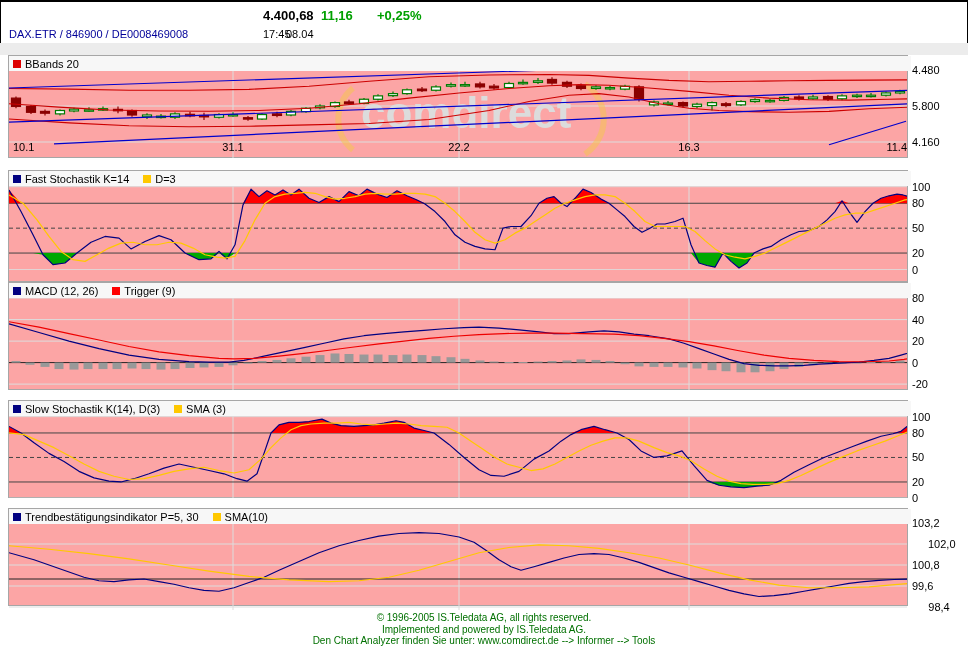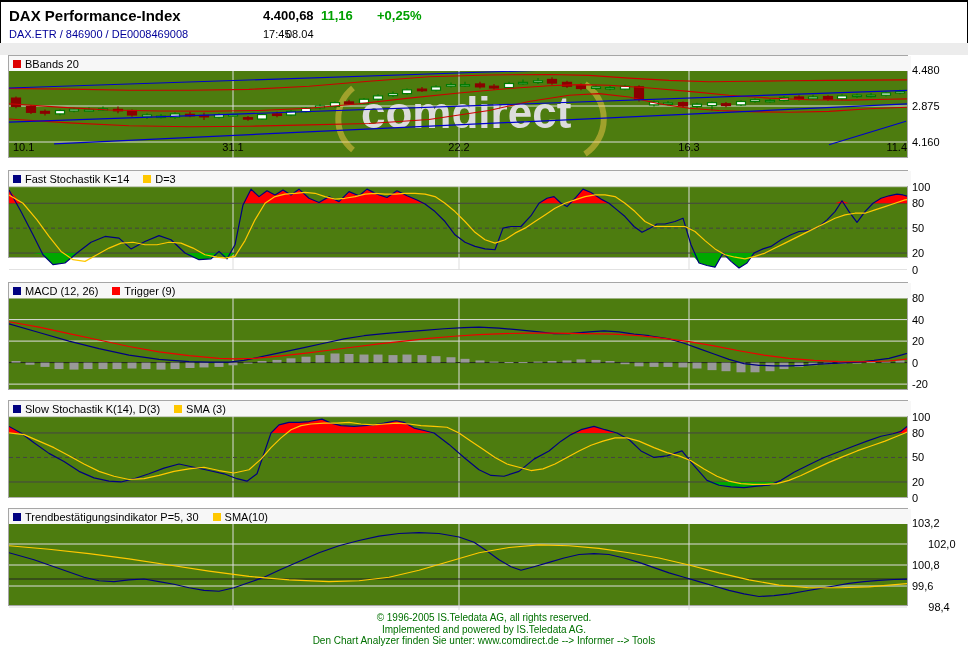--- a/index.html
+++ b/index.html
@@ -7,36 +7,35 @@
   .header{position:absolute;top:0;left:0;width:966px;height:41px;background:#fff;
           border-top:2px solid #000;border-bottom:2px solid #000;border-left:1px solid #000;border-right:1px solid #000;}
   .hdr-title{position:absolute;left:8px;top:5px;font-size:15px;font-weight:bold;color:#000;}
   .hdr-price{position:absolute;left:262px;top:6px;font-size:13px;font-weight:bold;color:#000;}
   .hdr-chg{position:absolute;left:320px;top:6px;font-size:13px;font-weight:bold;color:#00a000;}
   .hdr-pct{position:absolute;left:376px;top:6px;font-size:13px;font-weight:bold;color:#00a000;}
   .hdr-inst{position:absolute;left:8px;top:26px;font-size:11px;color:#000099;}
   .hdr-time{position:absolute;left:262px;top:26px;font-size:11px;color:#000;}
   .hdr-date{position:absolute;left:285px;top:26px;font-size:11px;color:#000;text-align:center;}
   .subgap{position:absolute;left:0;top:43px;width:968px;height:12px;background:#ececec;}
-  .panel{position:absolute;left:8px;width:900px;background:#4d7c0f;border:1px solid #a6a6a6;box-sizing:border-box;}
+  .panel{position:absolute;left:8px;width:900px;background:#fca5a5;border:1px solid #a6a6a6;box-sizing:border-box;}
   .legend{position:absolute;left:0;top:0;width:100%;height:15px;display:flex;align-items:center;gap:14px;
           padding-left:4px;background:#f7f7f7;font-size:11px;color:#000;z-index:3;}
   .lgi{display:flex;align-items:center;gap:4px;}
   .sq{display:inline-block;width:8px;height:8px;}
   .panel svg{position:absolute;left:0;top:14px;}
   .tick{position:absolute;left:912px;width:54px;font-size:11px;color:#000;}
   .footer{position:absolute;top:612px;left:0;width:968px;text-align:center;font-size:10px;
           color:#007000;line-height:11.5px;}
 </style>
 </head>
 <body>
 
 <div id="stage">
   <div class="header">
-    <span class="hdr-title">DAX Performance-Index</span>
     <span class="hdr-price">4.400,68</span>
     <span class="hdr-chg">11,16</span>
     <span class="hdr-pct">+0,25%</span>
     <span class="hdr-inst">DAX.ETR  /  846900  /  DE0008469008</span>
     <span class="hdr-time">17:45</span>
     <span class="hdr-date">08.04</span>
   </div>
   <div class="subgap"></div>
 
   <div id="panels">
@@ -190,21 +189,21 @@
           <polyline points="0,52.2 900,20.25" fill="none" stroke="#0000cc" stroke-width="1.2" stroke-linejoin="round"></polyline>
           <polyline points="45,73.8 900,33.75" fill="none" stroke="#0000cc" stroke-width="1.2" stroke-linejoin="round"></polyline>
           <polyline points="820,74.7 897,51.300000000000004" fill="none" stroke="#0000cc" stroke-width="1.2" stroke-linejoin="round"></polyline>
           <text x="4" y="81" font-size="11" fill="#000" text-anchor="start" font-family="&quot;Liberation Sans&quot;,sans-serif">10.1</text>
           <text x="224" y="81" font-size="11" fill="#000" text-anchor="middle" font-family="&quot;Liberation Sans&quot;,sans-serif">31.1</text>
           <text x="450" y="81" font-size="11" fill="#000" text-anchor="middle" font-family="&quot;Liberation Sans&quot;,sans-serif">22.2</text>
           <text x="680" y="81" font-size="11" fill="#000" text-anchor="middle" font-family="&quot;Liberation Sans&quot;,sans-serif">16.3</text>
           <text x="898" y="81" font-size="11" fill="#000" text-anchor="end" font-family="&quot;Liberation Sans&quot;,sans-serif">11.4</text>
         </svg>
       </div>
-      <div class="panel" style="top: 170px; height: 88px;">
+      <div class="panel" style="top: 170px; height: 112px;">
         <div class="legend">
           <span class="lgi">
             <span class="sq" style="background: rgb(0, 0, 128);"></span>
             <span>Fast Stochastik K=14</span>
           </span>
           <span class="lgi">
             <span class="sq" style="background: rgb(255, 200, 0);"></span>
             <span>D=3</span>
           </span>
         </div>
@@ -357,21 +356,21 @@
           <line x1="0" y1="63.00000000000015" x2="898" y2="63.00000000000015" stroke="#dddddd"></line>
           <line x1="0" y1="83.99999999999994" x2="898" y2="83.99999999999994" stroke="#dddddd"></line>
           <line x1="0" y1="56.00000000000005" x2="898" y2="56.00000000000005" stroke="#222222"></line>
           <polyline points="0,29.75000000000005 25,36.75000000000015 50,45.50000000000015 75,54.25000000000015 90,57.74999999999995 105,58.62500000000015 120,56.875 135,56.00000000000005 150,58.62500000000015 165,61.25 180,64.75000000000006 195,67.37500000000014 210,68.2500000000001 225,64.75000000000006 240,59.5000000000001 255,54.25000000000015 270,47.25000000000005 290,38.50000000000005 310,29.75000000000005 330,22.74999999999995 350,17.5 370,13.125 390,10.50000000000015 410,9.62499999999995 430,10.50000000000015 450,13.99999999999995 465,19.25000000000015 478,28.00000000000015 490,36.75000000000015 502,43.75 512,47.25000000000005 525,43.75 540,39.375 555,35 570,31.49999999999995 585,30.625 600,31.49999999999995 615,35 630,39.375 645,44.62499999999995 660,49.87500000000015 675,54.25000000000015 690,58.62500000000015 705,63.00000000000015 720,67.37500000000014 735,70.87499999999994 750,73.50000000000006 765,72.6250000000001 780,70.87499999999994 795,68.2500000000001 810,65.625 825,63.00000000000015 840,60.37500000000005 855,58.62500000000015 870,57.40000000000002 885,56.52500000000007 900,56.00000000000005" fill="none" stroke="#000080" stroke-width="1.2" stroke-linejoin="round"></polyline>
           <polyline points="0,22.74999999999995 40,26.25 80,30.625 120,35.87499999999995 160,42.0000000000001 200,48.125 240,53.37499999999995 280,56.875 320,58.62500000000015 350,57.74999999999995 380,54.25000000000015 410,47.25000000000005 440,38.50000000000005 470,29.75000000000005 500,24.5000000000001 530,21.875 560,22.74999999999995 590,25.37500000000005 620,29.75000000000005 650,35 680,42.0000000000001 710,49.87500000000015 740,56.875 770,62.12499999999995 800,64.75000000000006 830,64.75000000000006 860,63.8750000000001 880,62.12499999999995 900,60.37500000000005" fill="none" stroke="#ffc800" stroke-width="1.2" stroke-linejoin="round"></polyline>
         </svg>
       </div>
     </div>
   <div id="tickcol">
       <div class="tick" style="top: 64px;">4.480</div>
-      <div class="tick" style="top: 100px;">2.875</div>
+      <div class="tick" style="top: 100px;">5.800</div>
       <div class="tick" style="top: 136px;">4.160</div>
       <div class="tick" style="top: 180.66px;">100</div>
       <div class="tick" style="top: 197.26px;">80</div>
       <div class="tick" style="top: 222.16px;">50</div>
       <div class="tick" style="top: 247.06px;">20</div>
       <div class="tick" style="top: 263.66px;">0</div>
       <div class="tick" style="top: 292.075px;">80</div>
       <div class="tick" style="top: 313.586px;">40</div>
       <div class="tick" style="top: 335.096px;">20</div>
       <div class="tick" style="top: 356.606px;">0</div>

